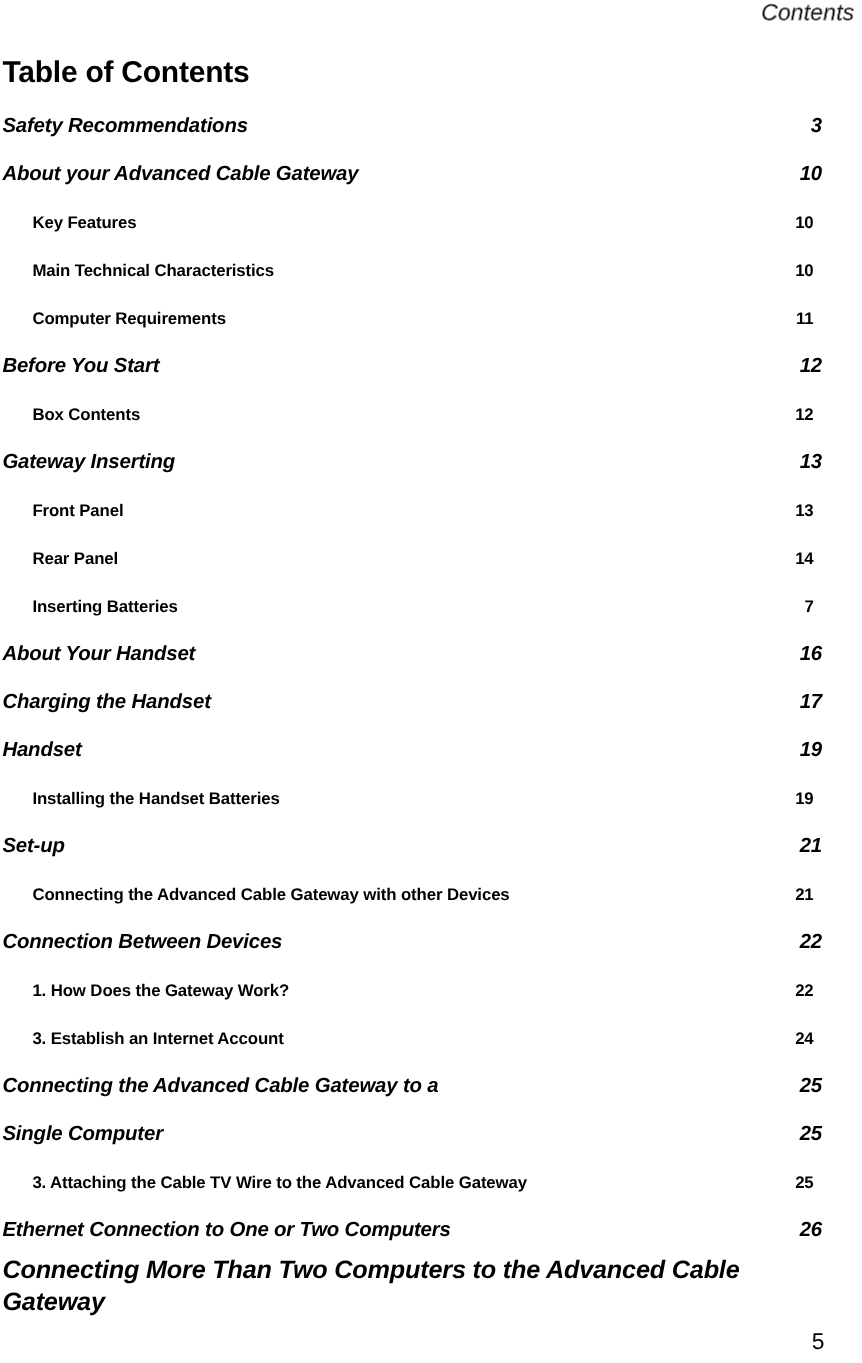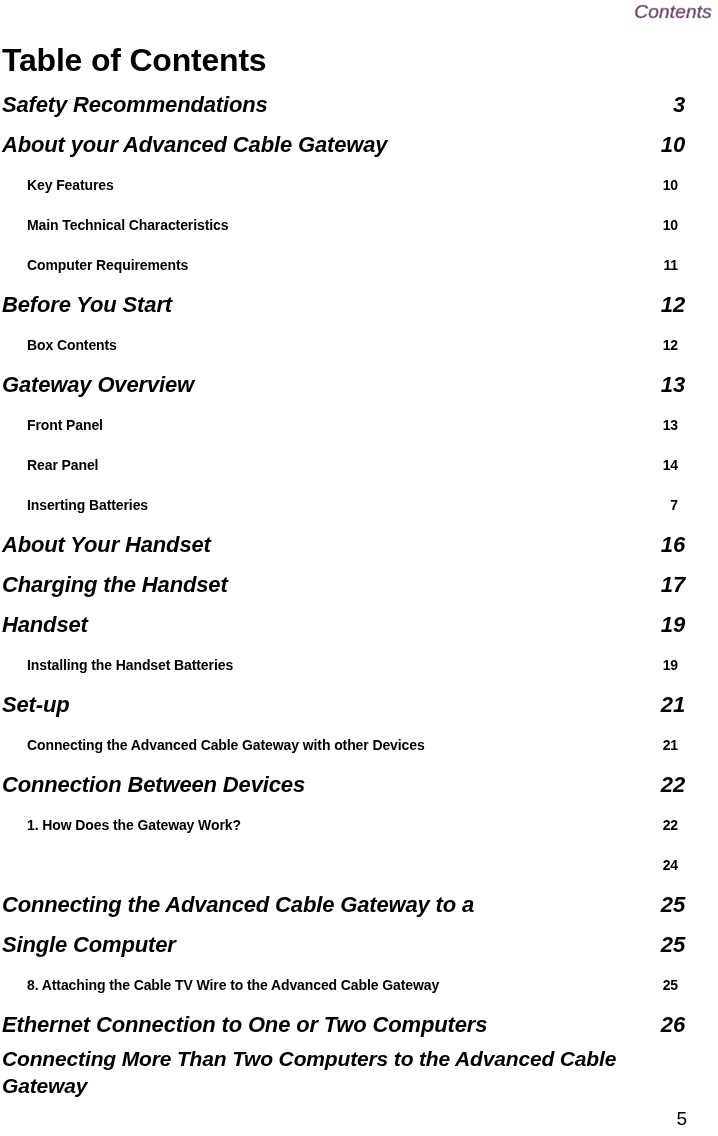--- a/index.html
+++ b/index.html
@@ -25,36 +25,36 @@
     height: 26px;
     text-align: right;
   }
   .page-header-label {
     display: inline-block;
     font-family: "Liberation Sans", sans-serif;
     font-style: italic;
     font-weight: 400;
     font-size: 19px;
     letter-spacing: 0.2px;
-    color: #701a75;
+    color: #000000;
     -webkit-text-stroke: 0.7px #8d8d92;
     padding-right: 6px;
     line-height: 24px;
   }
 
   
   .toc-wrap {
     position: absolute;
     top: 45px;
     left: 2px;
     width: 684px;
   }
 
   .toc-title {
-    font-size: 32px;
+    font-size: 25px;
     font-weight: bold;
     font-style: normal;
     letter-spacing: -0.2px;
     line-height: 30px;
     margin: 0 0 10px 0;
   }
 
   
   .toc-row {
     display: flex;
@@ -66,21 +66,21 @@
   .toc-label { flex: 0 1 auto; }
   .toc-fill  { flex: 1 1 auto; min-width: 4px; }
   .toc-page  { flex: 0 0 auto; text-align: right; }
 
   
   .level1 {
     height: 40px;
   }
   .level1 .toc-label,
   .level1 .toc-page {
-    font-size: 22px;
+    font-size: 17px;
     font-weight: bold;
     font-style: italic;
     letter-spacing: -0.15px;
     line-height: 40px;
   }
   .level1 .toc-page {
     width: 46px;
     padding-right: 1px;
   }
 
@@ -171,21 +171,21 @@
         <span class="toc-label">Before You Start</span>
         <span class="toc-fill"></span>
         <span class="toc-page">12</span>
       </div>
       <div class="toc-row level2">
         <span class="toc-label">Box Contents</span>
         <span class="toc-fill"></span>
         <span class="toc-page">12</span>
       </div>
       <div class="toc-row level1">
-        <span class="toc-label">Gateway Overview</span>
+        <span class="toc-label">Gateway Inserting</span>
         <span class="toc-fill"></span>
         <span class="toc-page">13</span>
       </div>
       <div class="toc-row level2">
         <span class="toc-label">Front Panel</span>
         <span class="toc-fill"></span>
         <span class="toc-page">13</span>
       </div>
       <div class="toc-row level2">
         <span class="toc-label">Rear Panel</span>
@@ -231,35 +231,36 @@
         <span class="toc-label">Connection Between Devices</span>
         <span class="toc-fill"></span>
         <span class="toc-page">22</span>
       </div>
       <div class="toc-row level2">
         <span class="toc-label">1. How Does the Gateway Work?</span>
         <span class="toc-fill"></span>
         <span class="toc-page">22</span>
       </div>
       <div class="toc-row level2">
+        <span class="toc-label">3. Establish an Internet Account</span>
         <span class="toc-fill"></span>
         <span class="toc-page">24</span>
       </div>
       <div class="toc-row level1">
         <span class="toc-label">Connecting the Advanced Cable Gateway to a</span>
         <span class="toc-fill"></span>
         <span class="toc-page">25</span>
       </div>
       <div class="toc-row level1">
         <span class="toc-label">Single Computer</span>
         <span class="toc-fill"></span>
         <span class="toc-page">25</span>
       </div>
       <div class="toc-row level2">
-        <span class="toc-label">8. Attaching the Cable TV Wire to the Advanced Cable Gateway</span>
+        <span class="toc-label">3. Attaching the Cable TV Wire to the Advanced Cable Gateway</span>
         <span class="toc-fill"></span>
         <span class="toc-page">25</span>
       </div>
       <div class="toc-row level1">
         <span class="toc-label">Ethernet Connection to One or Two Computers</span>
         <span class="toc-fill"></span>
         <span class="toc-page">26</span>
       </div>
       <div class="toc-row level1-wrap">
         <div class="wrap-text">Connecting More Than Two Computers to the Advanced Cable Gateway</div>

